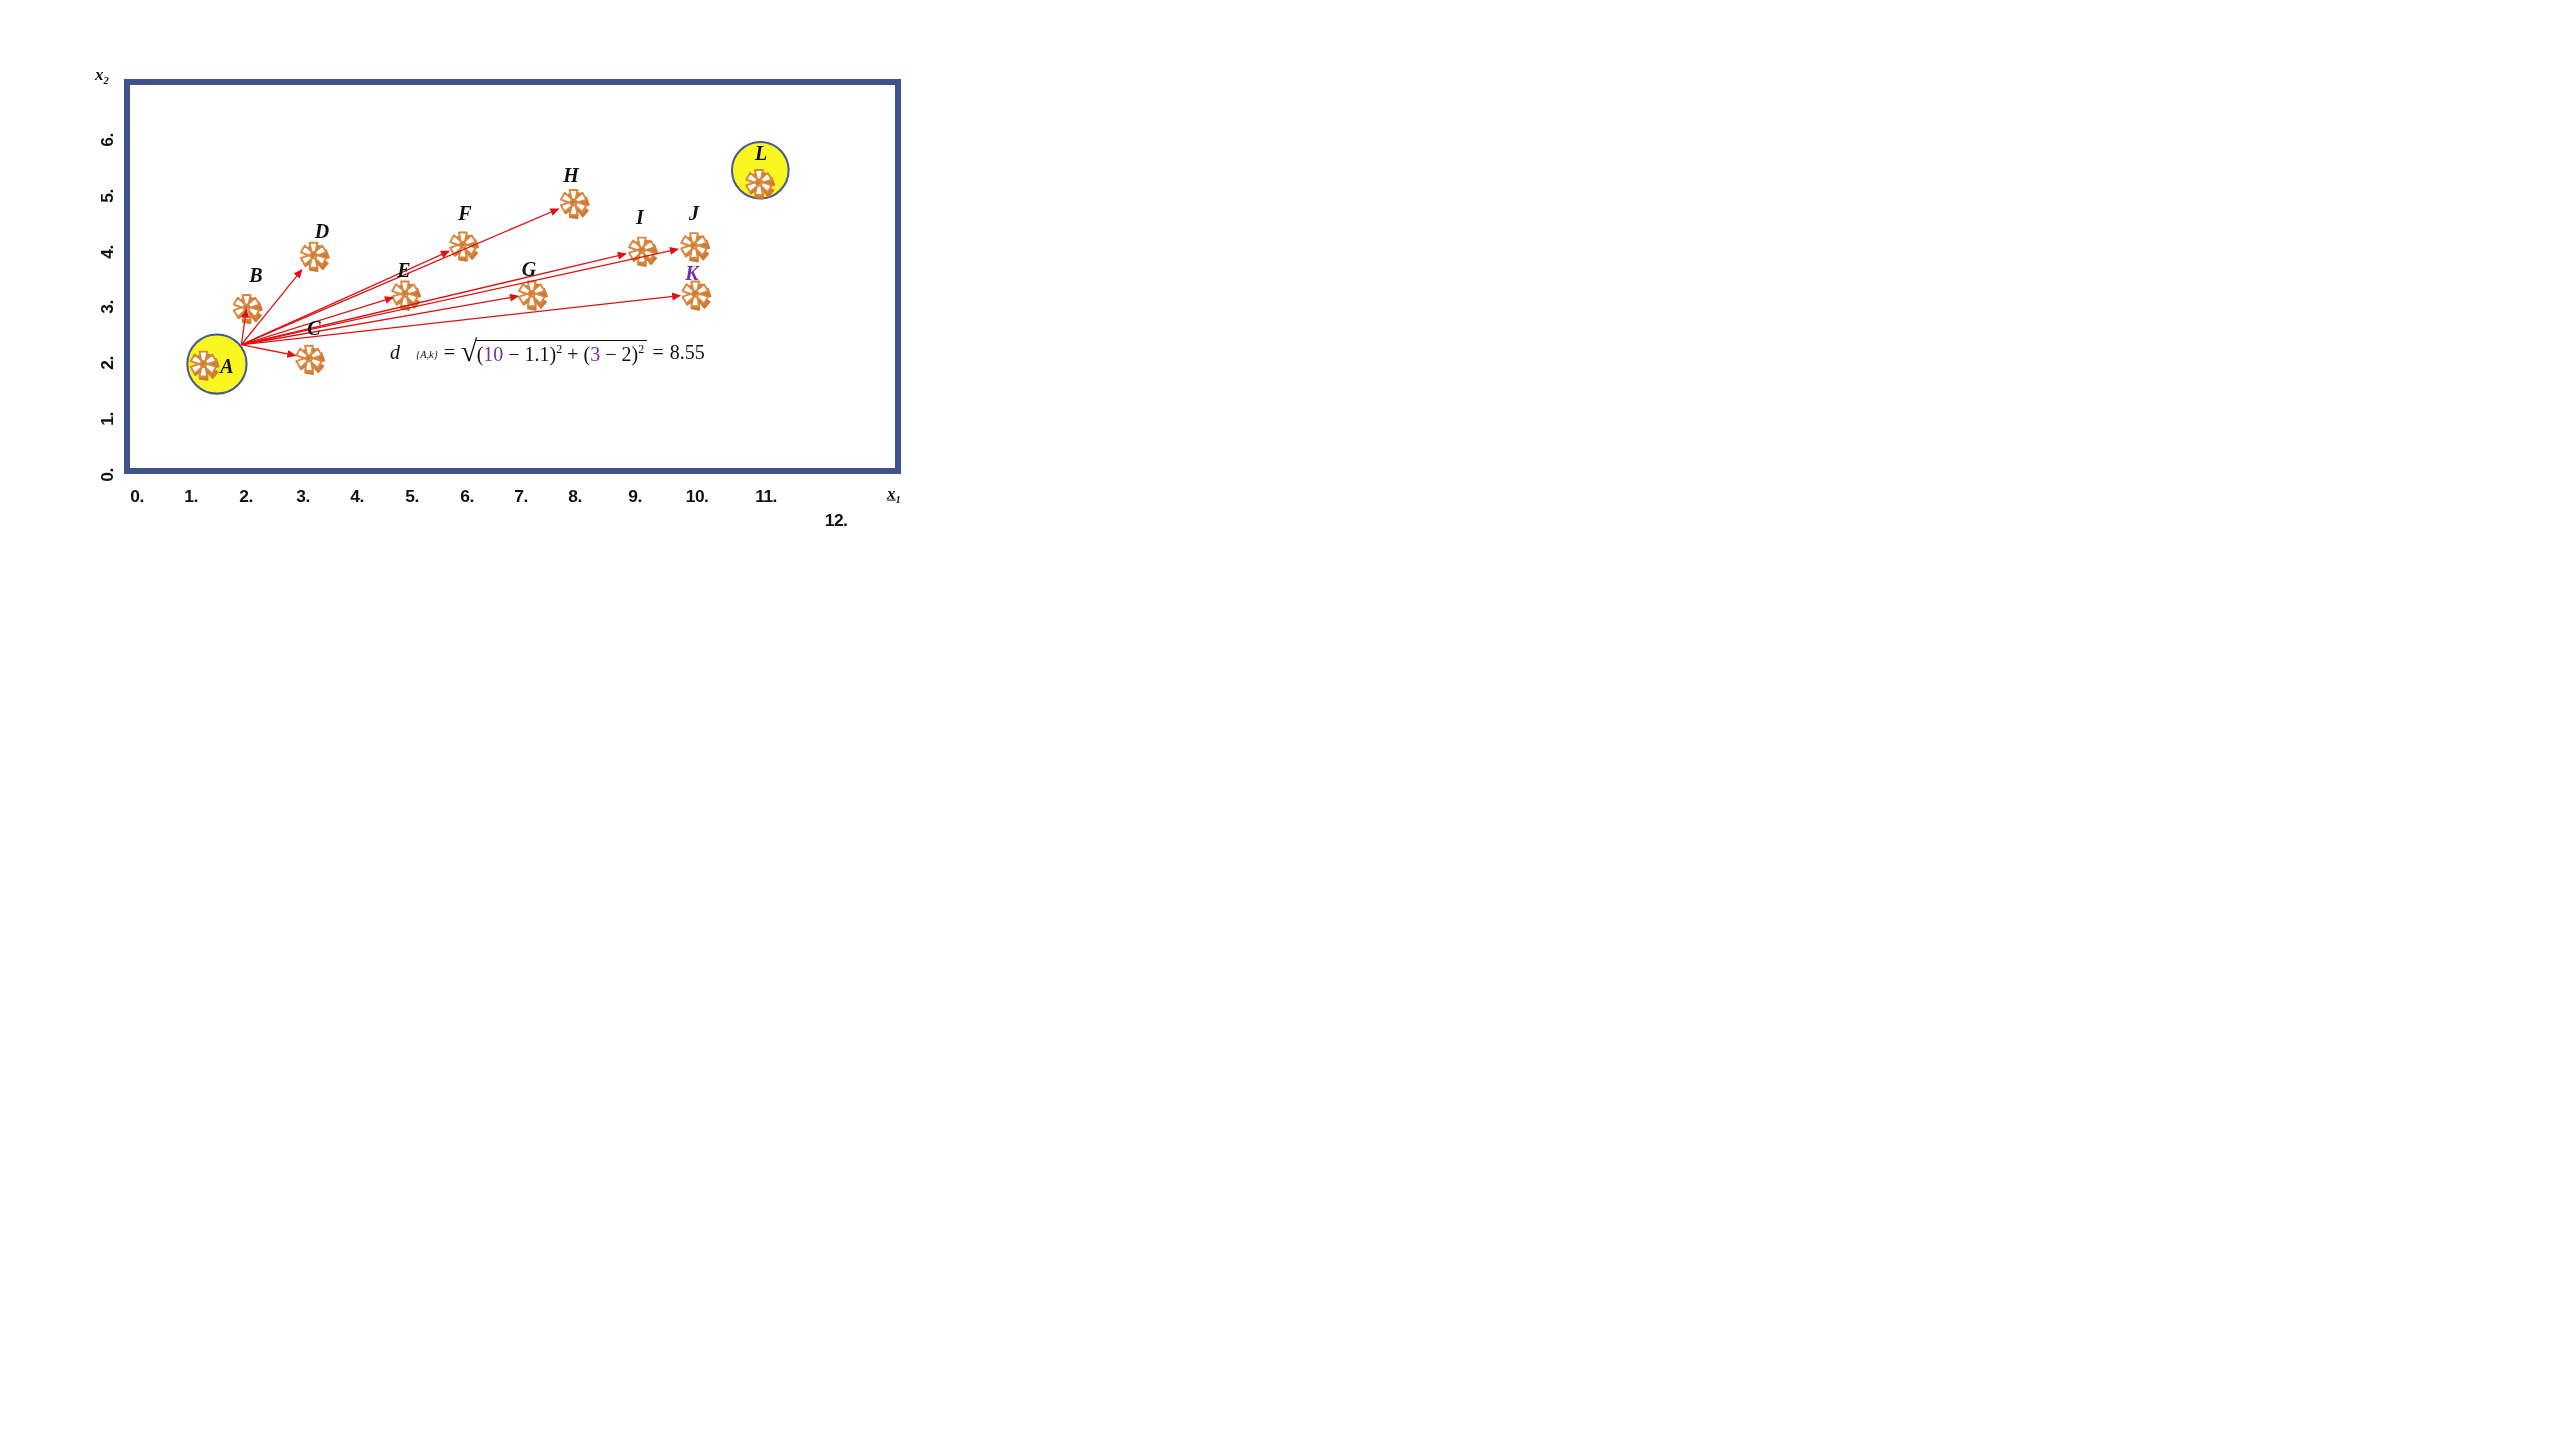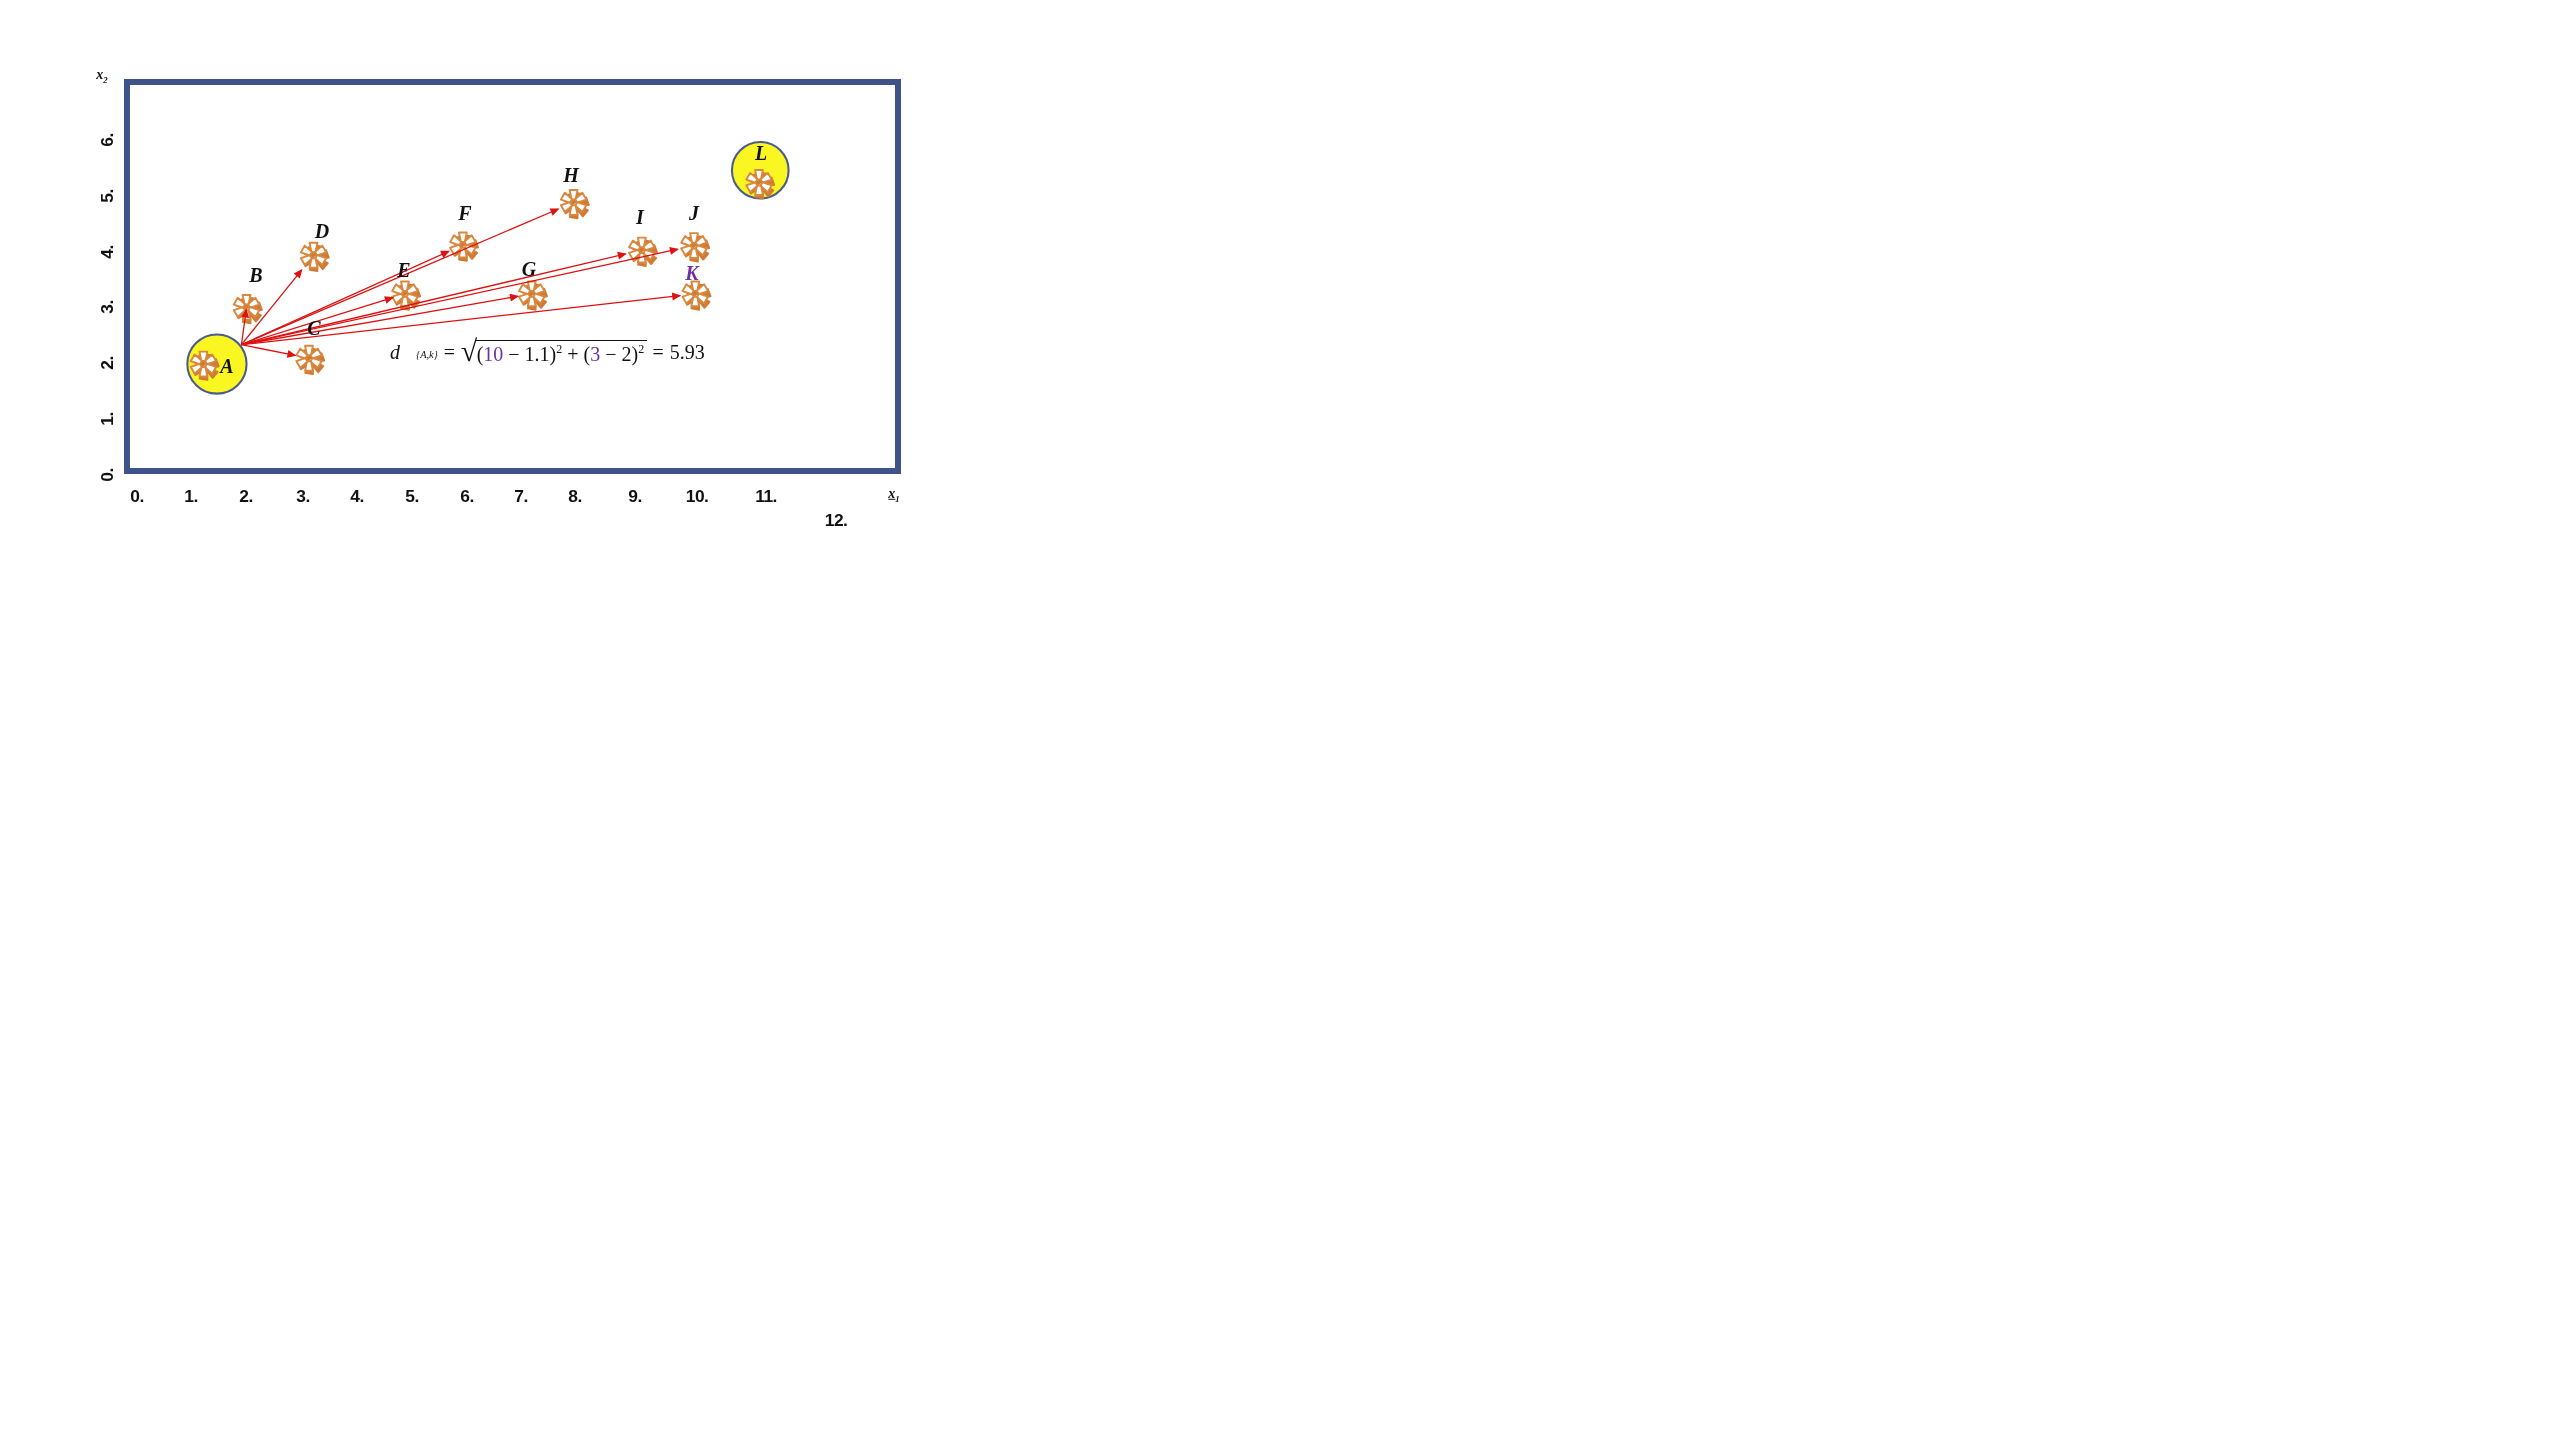--- a/index.html
+++ b/index.html
@@ -22,21 +22,21 @@
     font-family:"Liberation Sans",sans-serif;font-weight:700;font-size:17.4px;
     letter-spacing:-0.6px;line-height:1;white-space:nowrap;
   }
   .ytick{
     position:absolute;transform:translate(-50%,-50%) rotate(-90deg);
     font-family:"Liberation Sans",sans-serif;font-weight:700;font-size:17.4px;
     letter-spacing:-0.6px;line-height:1;white-space:nowrap;
   }
   .axis-title{
     position:absolute;transform:translate(-50%,-50%);
-    font-style:italic;font-weight:600;font-size:14px;line-height:1;white-space:nowrap;
+    font-style:italic;font-weight:600;font-size:17px;line-height:1;white-space:nowrap;
   }
   .axis-title sub{font-size:0.62em;font-weight:600;}
   .formula{
     position:absolute;left:390px;top:340px;display:flex;align-items:flex-start;
     font-size:20px;line-height:1.2;white-space:nowrap;color:#111;
   }
   .f-var{font-style:italic;}
   .f-sub{font-style:italic;font-size:0.52em;transform:translateY(9px);margin-left:16px;}
   .f-op{margin:0 5.8px;}
   .f-rad{font-size:1.5em;line-height:0.75;margin:-1.3px -1.9px 0 0;transform:translateY(0.6px);}
@@ -138,17 +138,17 @@
   <span class="axis-title" style="left:894px;top:495px;text-decoration:underline;"><span>x</span><sub>1</sub></span>
   <span class="axis-title" style="left:102px;top:76px;"><span>x</span><sub>2</sub></span>
 
   <div class="formula">
     <span class="f-var">d</span>
     <span class="f-sub">{A,k}</span>
     <span class="f-op">=</span>
     <span class="f-rad">√</span>
     <span class="f-radicand"><span>(</span><span class="f-purple">10</span><span> − 1.1)</span><sup>2</sup><span> + (</span><span class="f-purple">3</span><span> − 2)</span><sup>2</sup></span>
     <span class="f-op">=</span>
-    <span class="f-result">5.93</span>
+    <span class="f-result">8.55</span>
   </div>
 
 </div>
 
 
 </body></html>

